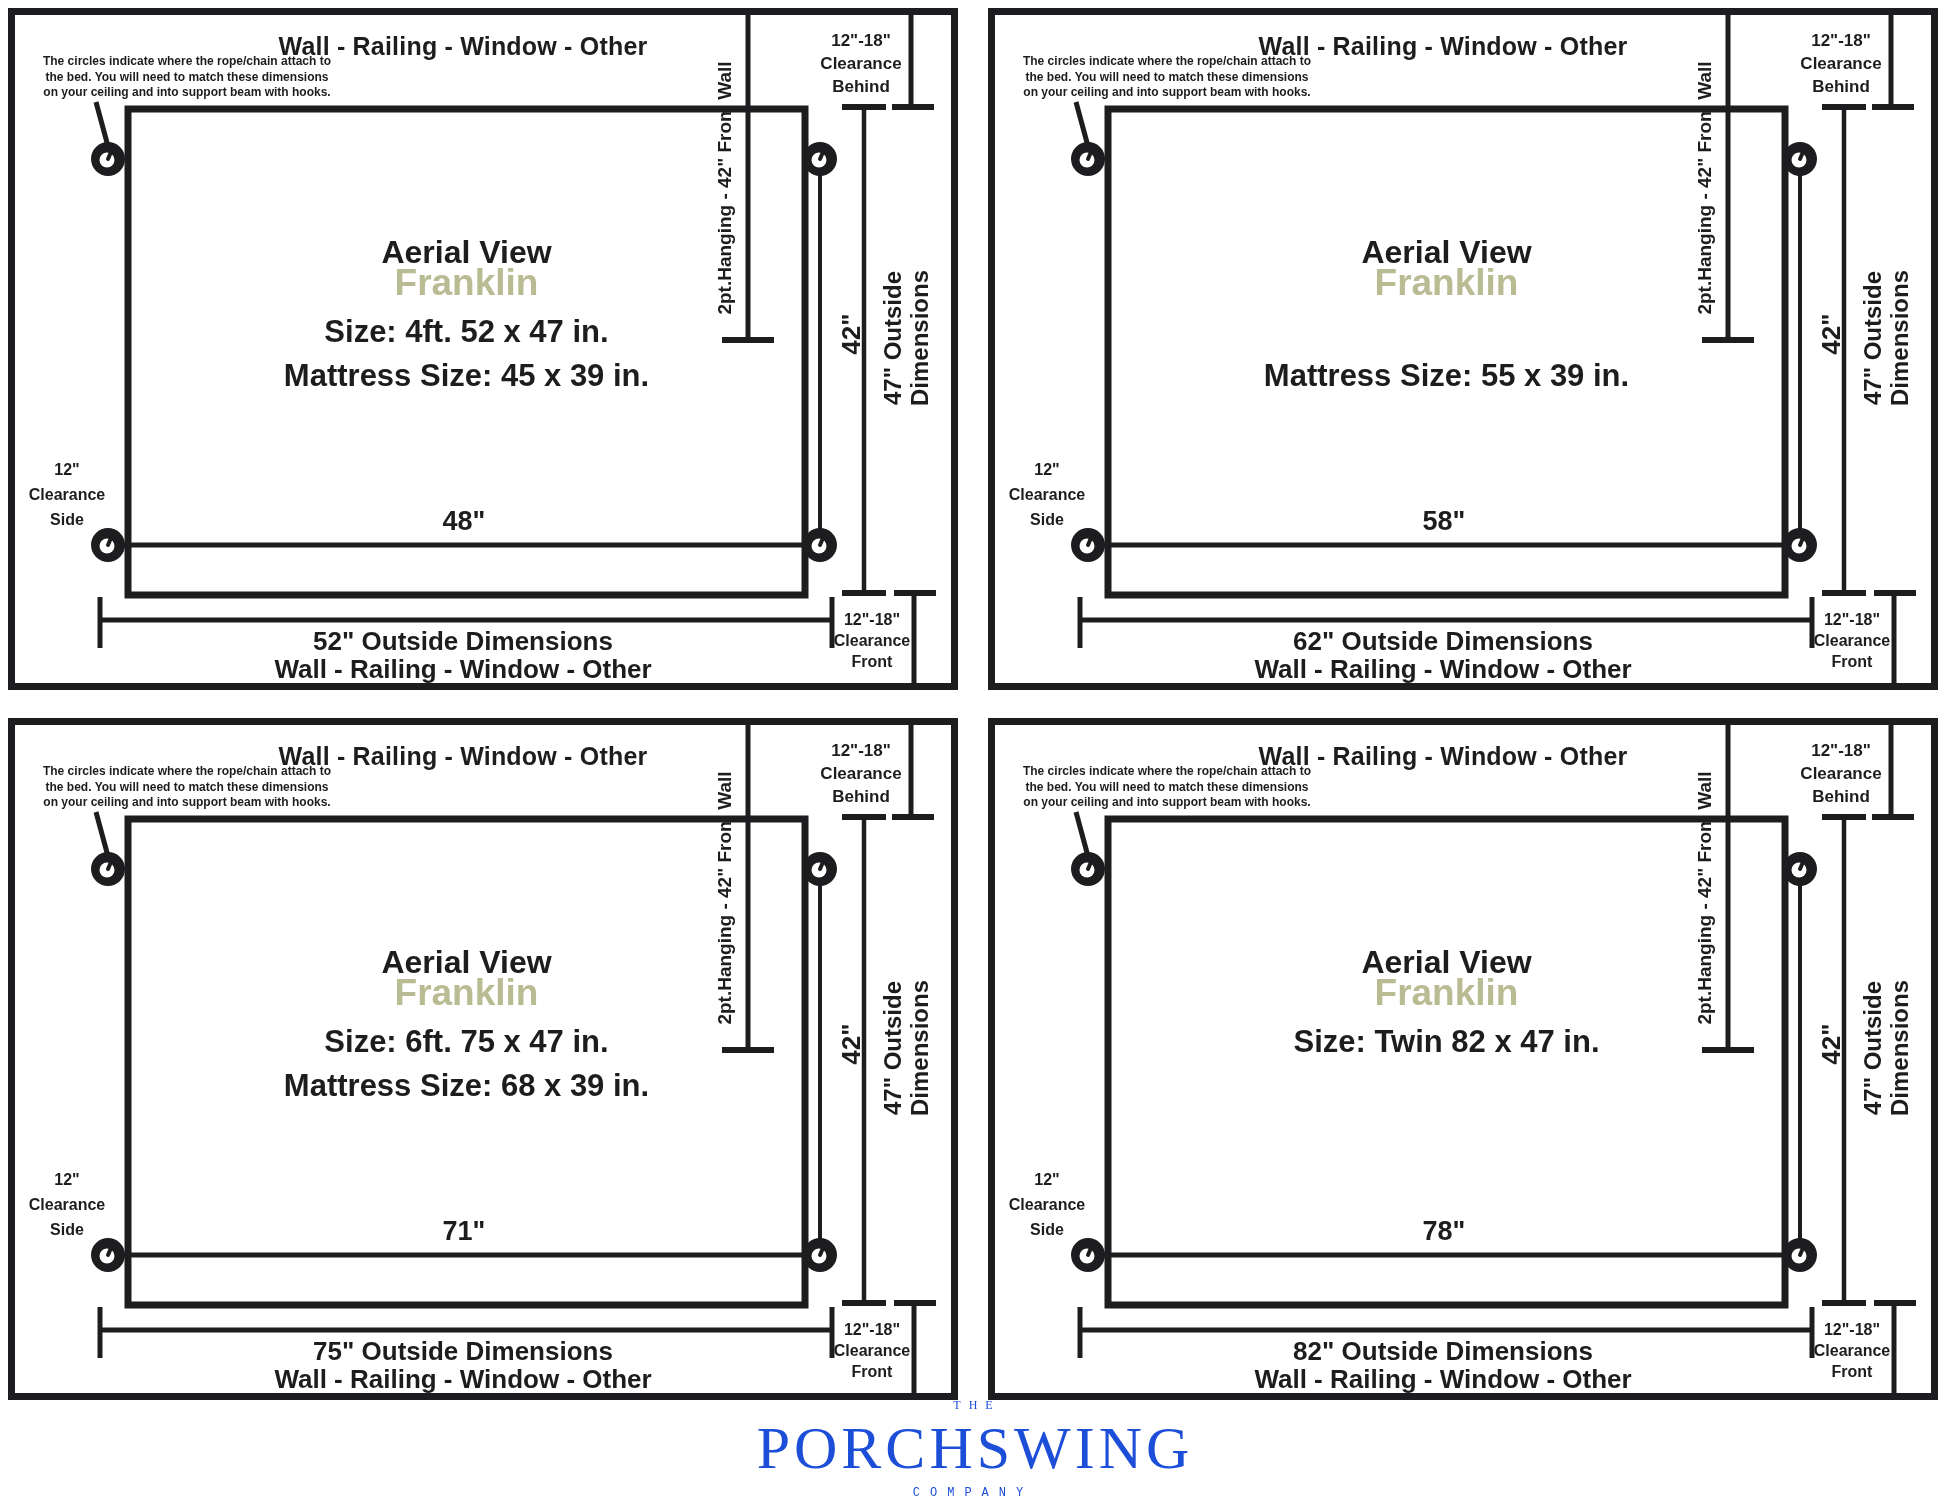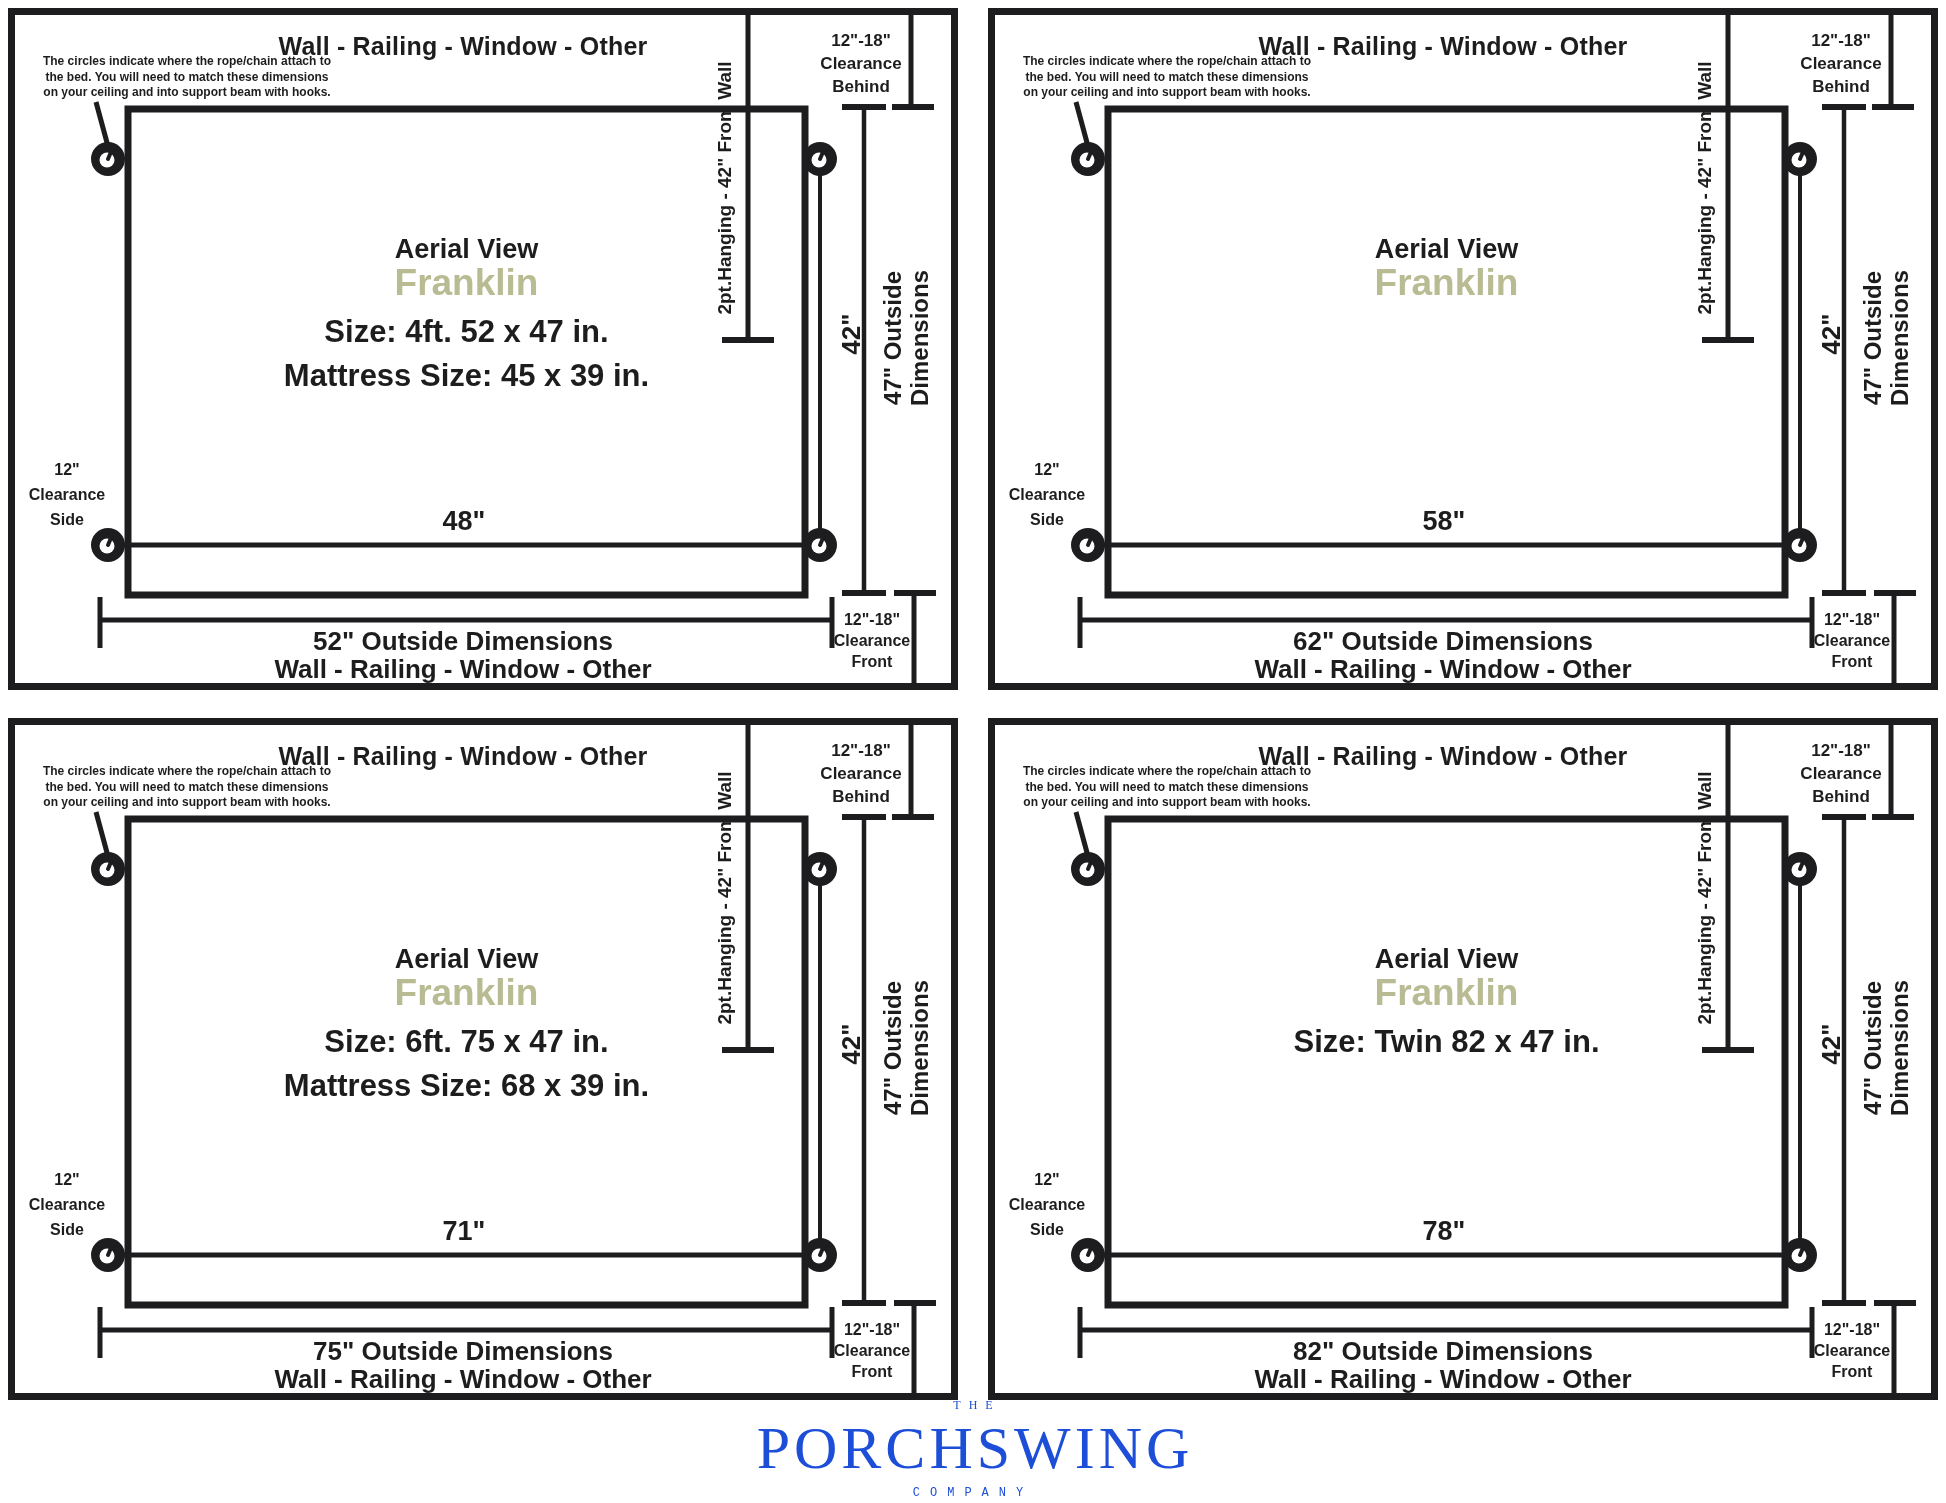--- a/index.html
+++ b/index.html
@@ -12,21 +12,21 @@
   .lines{position:absolute;left:0;top:0;width:950px;height:682px;}
   .t{position:absolute;font-weight:700;color:#1d1d1d;}
   .title{left:110px;top:24px;width:690px;text-align:center;font-size:25px;letter-spacing:.2px;}
   .note{left:10px;top:46px;width:338px;text-align:center;font-size:12px;line-height:1.3;white-space:pre-line;}
   .clr-behind{left:788px;top:22px;width:130px;font-size:17px;line-height:1.35;text-align:center;white-space:pre-line;}
   .clr-side{left:4px;top:450px;width:110px;font-size:16px;line-height:1.55;text-align:center;white-space:pre-line;}
   .clr-front{left:818px;top:602px;width:92px;font-size:16px;line-height:1.3;text-align:center;white-space:pre-line;}
   .hang-label{left:568px;top:168px;width:300px;height:24px;text-align:center;font-size:19px;transform:rotate(-90deg);white-space:nowrap;}
   .h42{left:812px;top:312px;width:60px;height:28px;text-align:center;font-size:26px;transform:rotate(-90deg);}
   .h47{left:763px;top:303px;width:270px;height:54px;text-align:center;font-size:24px;line-height:27px;transform:rotate(-90deg);white-space:pre-line;}
-  .aerial{left:120px;top:226px;width:677px;text-align:center;font-size:27px;}
+  .aerial{left:120px;top:226px;width:677px;text-align:center;font-size:32px;}
   .franklin{left:120px;top:254px;width:677px;text-align:center;font-size:37px;color:#b9bc93;}
   .size{left:120px;top:306px;width:677px;text-align:center;font-size:31px;}
   .mattress{left:120px;top:350px;width:677px;text-align:center;font-size:31px;}
   .attach-width{left:100px;top:498px;width:712px;text-align:center;font-size:27px;}
   .outside1{left:85px;top:618px;width:740px;text-align:center;font-size:26px;}
   .outside2{left:85px;top:646px;width:740px;text-align:center;font-size:26px;}
   .logo{position:absolute;left:0;top:1398px;width:100%;text-align:center;color:#1d4ed8;}
   .logo-the{font-size:12px;letter-spacing:8px;padding-left:8px;font-family:"Liberation Serif","DejaVu Serif",serif;}
   .logo-name{font-size:60px;letter-spacing:4px;padding-left:4px;margin-top:1px;font-family:"Liberation Serif","DejaVu Serif",serif;}
   .logo-co{font-size:12px;letter-spacing:10px;margin-top:3px;font-family:Liberation Mono, monospace;}
@@ -120,20 +120,21 @@
 Side</div>
   <div class="t clr-front">12"-18"
 Clearance
 Front</div>
   <div class="t hang-label">2pt.Hanging - 42" From Wall</div>
   <div class="t h42">42"</div>
   <div class="t h47">47" Outside
 Dimensions</div>
   <div class="t aerial">Aerial View</div>
   <div class="t franklin">Franklin</div>
+  <div class="t mattress">Mattress Size: 55 x 39 in.</div>
   <div class="t attach-width">58"</div>
   <div class="t outside1">62" Outside Dimensions</div>
   <div class="t outside2">Wall - Railing - Window - Other</div>
 </section>
 
 <section class="panel" style="left:8px;top:718px">
   <div class="pborder"></div>
   <svg class="lines" viewBox="0 0 950 682">
       <use href="#linework" xlink:href="#linework"></use>
     </svg>

